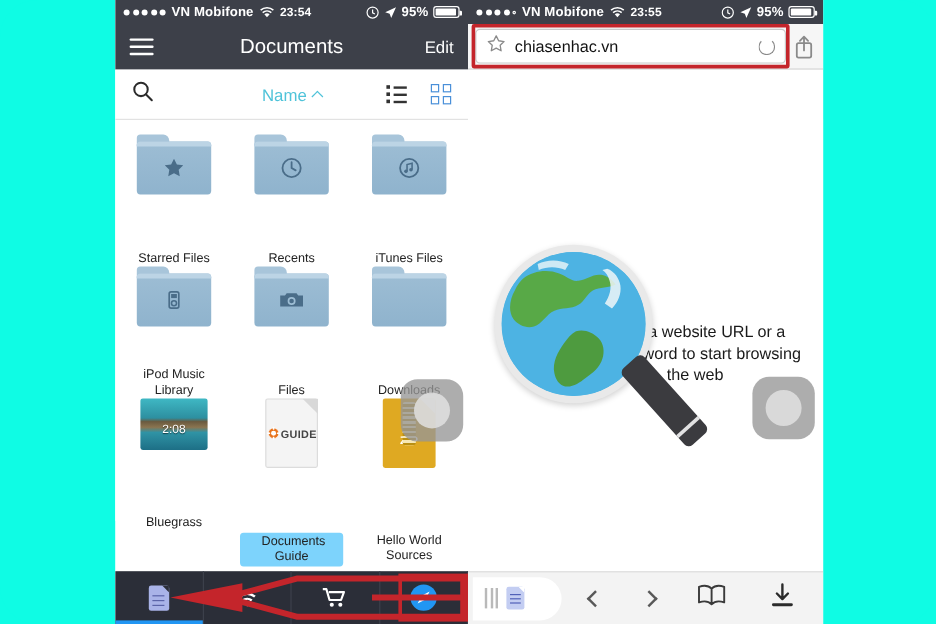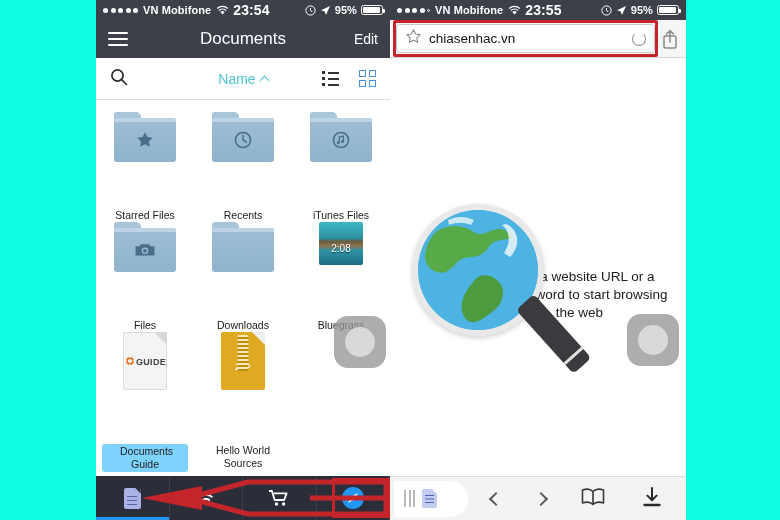--- a/index.html
+++ b/index.html
@@ -20,21 +20,21 @@
   .statusbar {
     height: 20px; background: #3d4049; color: #fff;
     display: flex; align-items: center; padding: 0 7px;
     font-size: 11px; font-weight: bold; letter-spacing: .1px;
   }
   .sb-dots { display: flex; gap: 2.5px; align-items: center; margin-right: 5px; }
   .sb-dots i { width: 5px; height: 5px; border-radius: 50%; background: #fff; display: block; }
   .sb-dots i.hollow { background: transparent; border: 1px solid #fff; width: 3px; height: 3px; }
   .sb-carrier { font-size: 11px; }
   .sb-wifi { margin: 0 4px 0 5px; display: flex; align-items: flex-end; }
-  .sb-time { font-size: 14px; }
+  .sb-time { font-size: 10px; }
   .sb-right { margin-left: auto; display: flex; align-items: center; gap: 4px; }
   .sb-batt { width: 22px; height: 10px; border: 1px solid #fff; border-radius: 2.5px; position: relative; padding: 1px; }
   .sb-batt::after { content:""; position:absolute; right:-3px; top:3px; width:2px; height:4px; background:#fff; border-radius:0 1px 1px 0;}
   .sb-batt span { display: block; height: 100%; width: 95%; background: #fff; border-radius: 1px; }
 
   
   .navbar {
     height: 38px; background: #3d4049; color: #fff;
     display: flex; align-items: center; padding: 0 12px; position: relative;
   }
@@ -85,21 +85,21 @@
     display: flex; align-items: center; justify-content: center;
   }
   .folder .body::before {
     content:""; position:absolute; left:0; top:0; width:100%; height:4px;
     background:#bcd4e5; border-radius:3px 3px 0 0;
   }
   .fico { color: #4a6d89; display: flex; align-items: center; justify-content: center; }
 
   
   .vidthumb {
-    width: 44px; height: 58px; border-radius: 2px; overflow: hidden; position: relative;
+    width: 56px; height: 58px; border-radius: 2px; overflow: hidden; position: relative;
     background: linear-gradient(180deg,#3fb8c4 0%,#2d8fa0 38%,#6b5a3f 45%,#8a7450 56%,#2f93a5 66%,#1d6f86 100%);
   }
   .vidthumb .dur {
     position: absolute; left: 0; right: 0; bottom: 11px; text-align: center;
     color: #fff; font-size: 10px; text-shadow: 0 1px 1px rgba(0,0,0,.6);
   }
   
   .docfile { width: 44px; height: 58px; position: relative; }
   .docfile .page {
     width: 44px; height: 58px; background: #f4f4f4; border: 1px solid #dcdcdc; border-radius: 2px;
@@ -333,20 +333,35 @@
                   <path d="M8.2 12.6V7.1l4.2-1v5.2" stroke="#4a6d89" stroke-width="1.3" fill="none"></path>
                   <circle cx="7.3" cy="12.8" r="1.5" fill="#4a6d89"></circle>
                   <circle cx="11.5" cy="11.5" r="1.5" fill="#4a6d89"></circle>
                 </svg>
           </span>
             </div>
         </div>
         <div class="cell-label">iTunes Files</div>
       </div>
 
+      <div class="cell">
+        <div class="folder">
+          <div class="tab"></div>
+          <div class="body">
+              <span class="fico">
+            <svg width="20" height="20" viewBox="0 0 20 20">
+                  <rect x="6" y="3.2" width="8" height="13.6" rx="1.6" stroke="#4a6d89" stroke-width="1.4" fill="none"></rect>
+                  <rect x="7.6" y="5" width="4.8" height="3.4" fill="#4a6d89"></rect>
+                  <circle cx="10" cy="12.7" r="2.1" stroke="#4a6d89" stroke-width="1.3" fill="none"></circle>
+                </svg>
+          </span>
+            </div>
+        </div>
+        <div class="cell-label">iPod Music Library</div>
+      </div>
 
       <div class="cell">
         <div class="folder">
           <div class="tab"></div>
           <div class="body">
               <span class="fico">
             <svg width="24" height="20" viewBox="0 0 24 20">
                   <path d="M2.5 6.2h4l1.4-1.9h8.2l1.4 1.9h4v9.2h-19Z" fill="#4a6d89"></path>
                   <circle cx="12" cy="10.8" r="3.3" fill="#9dbdd4"></circle>
                   <circle cx="12" cy="10.8" r="1.9" fill="#4a6d89"></circle>

